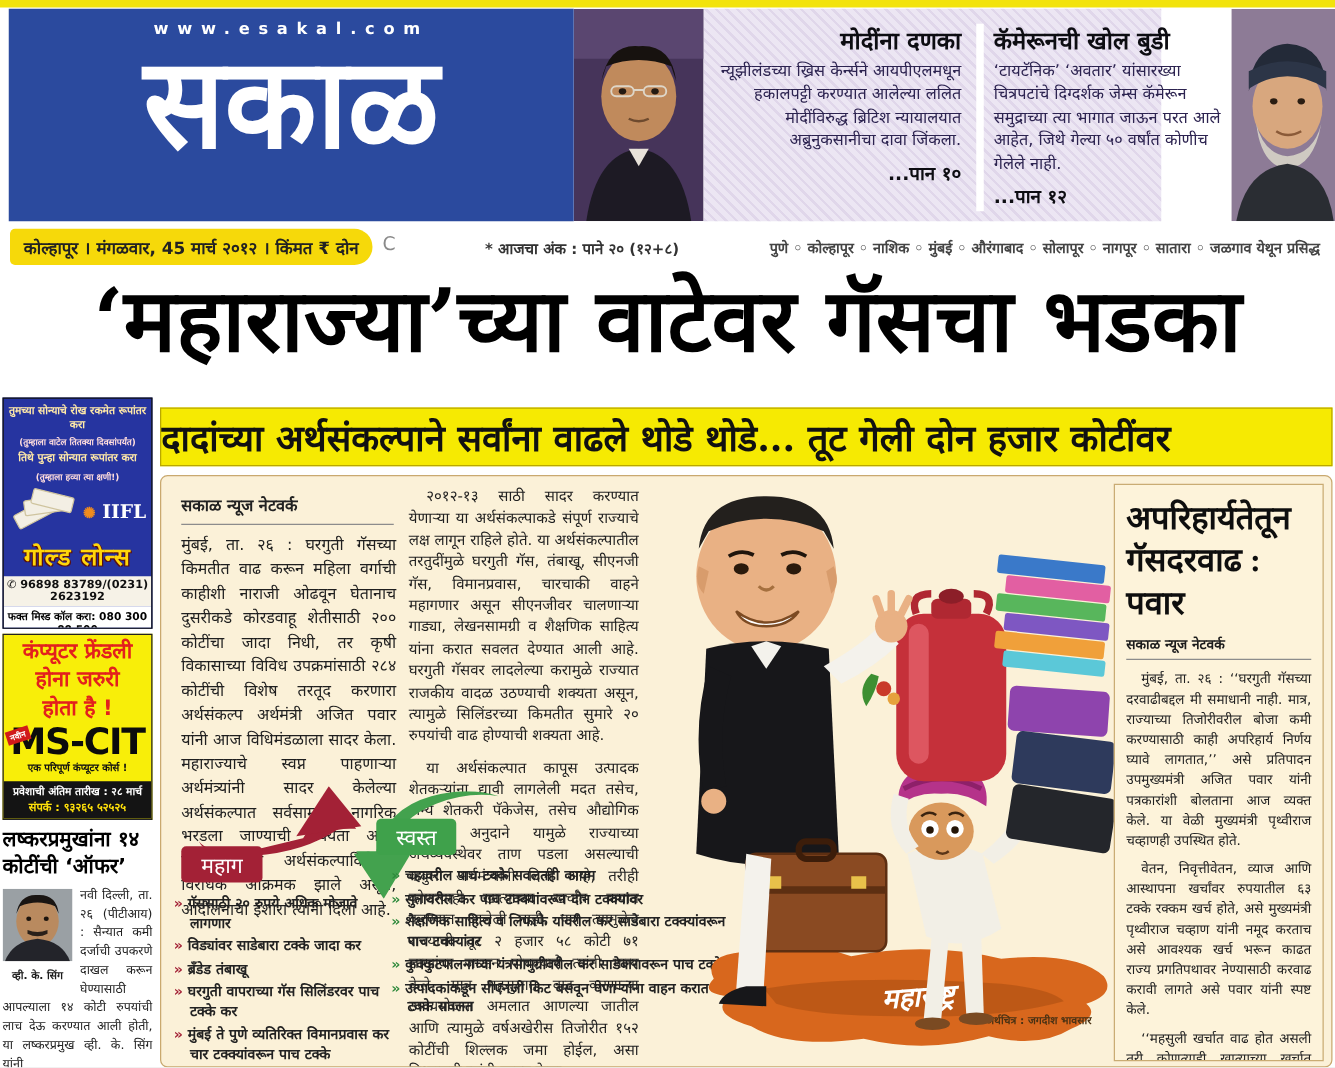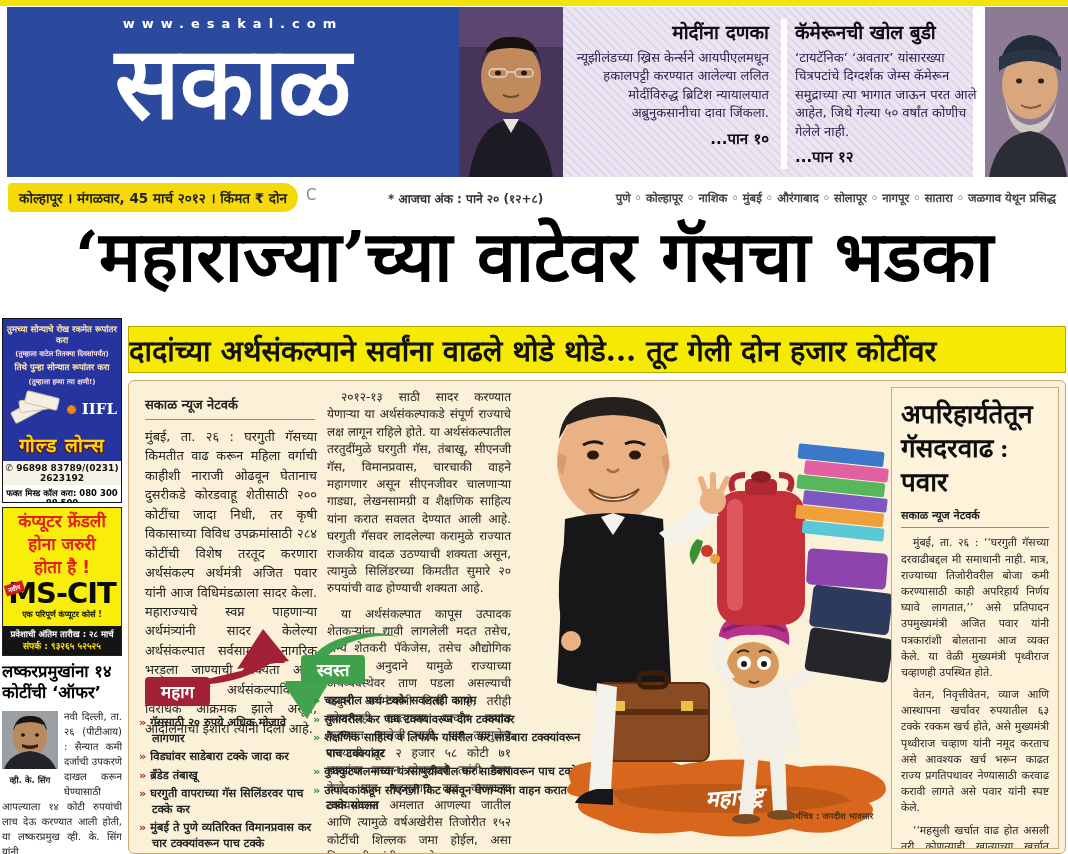--- a/index.html
+++ b/index.html
@@ -8,21 +8,21 @@
         font-family:"DejaVu Sans","Liberation Sans",sans-serif;color:#1c1c1c;}
   .abs{position:absolute;}
 
   
   .topstrip{left:0;top:0;width:1068px;height:6px;background:#f2e30c;}
   .masthead{left:7px;top:7px;width:452px;height:170px;background:#2b4a9e;text-align:center;}
   .site{margin-top:9px;color:#fff;font-size:13px;letter-spacing:7px;font-weight:600;}
   .logo{margin-top:2px;color:#fff;font-size:96px;line-height:1.05;font-weight:800;
         font-family:"DejaVu Serif","Liberation Serif",serif;transform:scaleY(1.05);}
   .photo{overflow:hidden;}
-  .teasers{left:563px;top:7px;width:410px;height:170px;
+  .teasers{left:563px;top:7px;width:366px;height:170px;
            background:#ece6f3;
            background-image:repeating-linear-gradient(45deg,rgba(150,120,180,.14) 0 2px,rgba(0,0,0,0) 2px 6px);}
   .teaser{position:absolute;top:12px;height:150px;color:#2c2350;}
   .teaser .t-title{font-size:19px;font-weight:800;color:#0d0d12;margin-bottom:4px;}
   .teaser .t-body{font-size:13px;line-height:1.42;font-weight:500;}
   .teaser .t-page{font-size:15px;font-weight:800;color:#0d0d12;margin-top:5px;}
   .teaser1{left:8px;width:198px;text-align:right;}
   .teaser2{left:218px;width:196px;text-align:left;border-left:6px solid #fff;padding-left:8px;}
 
   
@@ -78,21 +78,21 @@
            font-family:"DejaVu Serif","Liberation Serif",serif;}
   .mainbox{left:128px;top:380px;width:938px;height:474px;background:#fbf1d8;
            border:1px solid #c9a96f;border-radius:6px;overflow:hidden;}
   .byline{font-size:13px;font-weight:800;color:#222;border-bottom:1px solid #8c8c8c;
           padding-bottom:6px;}
   .mb-byline{left:16px;top:14px;width:170px;}
   .col1{left:16px;top:46px;width:172px;font-size:12.8px;line-height:1.52;text-align:justify;color:#1f1f1f;}
   .col2{left:198px;top:8px;width:184px;font-size:12px;line-height:1.45;text-align:justify;color:#1f1f1f;}
   .col2 p{margin:0 0 8px 0;text-indent:14px;}
 
-  .tag-label{position:absolute;color:#fff;font-weight:700;font-size:17px;padding:3px 16px;border-radius:4px;}
+  .tag-label{position:absolute;color:#fff;font-weight:400;font-size:17px;padding:3px 16px;border-radius:4px;}
   .mahag-label{left:16px;top:296px;background:#a32136;}
   .swasta-label{left:172px;top:274px;background:#3fa14b;}
   .blist{position:absolute;font-size:11.3px;line-height:1.38;color:#222;font-weight:600;}
   .blist .bitem{padding-left:13px;text-indent:-13px;margin-bottom:3px;}
   .bmark{font-weight:900;}
   .mahag-list{left:10px;top:334px;width:182px;}
   .mahag-list .bmark{color:#a32136;}
   .swasta-list{left:184px;top:312px;width:272px;}
   .swasta-list .bmark{color:#2f8a3c;}
 

